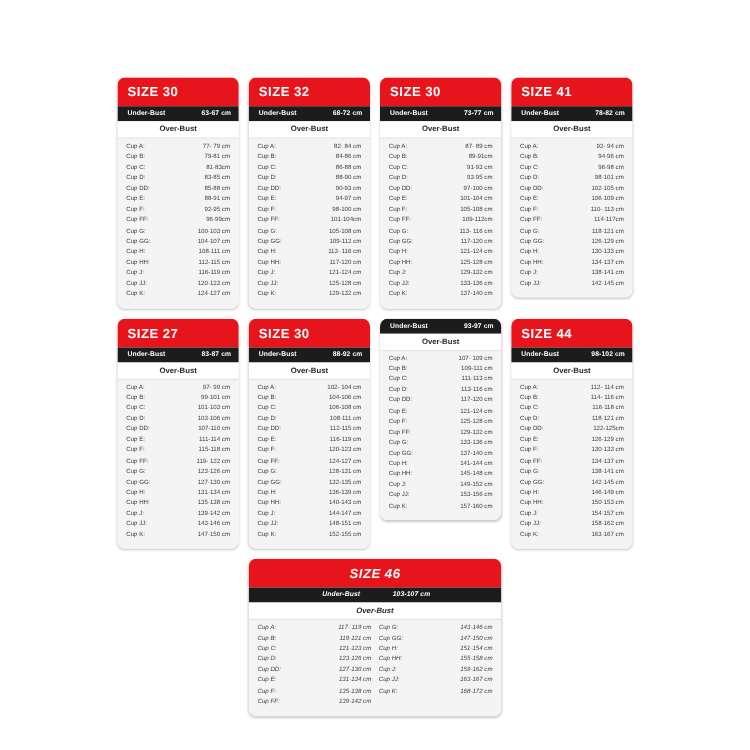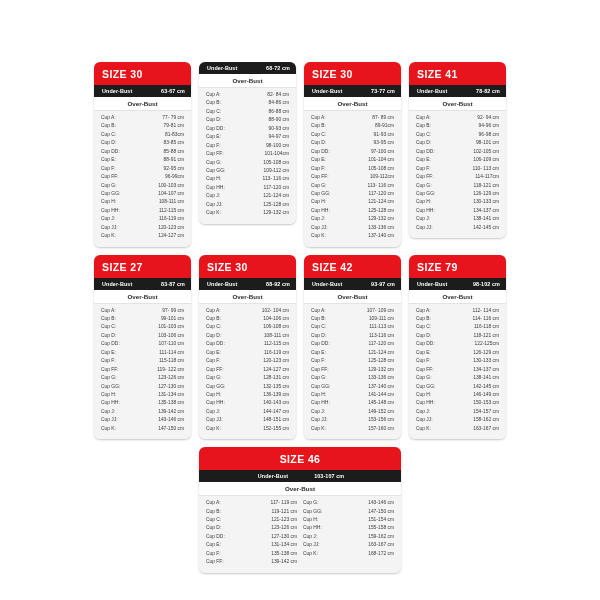--- a/index.html
+++ b/index.html
@@ -104,20 +104,21 @@
   }
   .cup-label {
     color: #3a3a3a;
   }
   .cup-value {
     color: #3a3a3a;
   }
   
   .card.wide {
     width: 202px;
+    font-style: italic;
   }
   .card.wide .card-header {
     text-align: center;
     padding-left: 0;
   }
   .card.wide .underbust-row {
     justify-content: center;
     gap: 26px;
   }
 </style>
@@ -194,20 +195,21 @@
               <span class="cup-value">120-123 cm</span>
             </div>
           <div class="cup-row">
               <span class="cup-label">Cup K:</span>
               <span class="cup-value">124-127 cm</span>
             </div>
         </div>
       </div>
 
       <div class="card">
+        <div class="card-header">SIZE 32</div>
         <div class="underbust-row">
           <span class="underbust-label">Under-Bust</span>
           <span class="underbust-value">68-72 cm</span>
         </div>
         <div class="overbust-title">Over-Bust</div>
         <div class="rows">
           <div class="cup-row">
               <span class="cup-label">Cup A:</span>
               <span class="cup-value">82- 84 cm</span>
             </div>
@@ -547,21 +549,20 @@
               <span class="cup-value">148-151 cm</span>
             </div>
           <div class="cup-row">
               <span class="cup-label">Cup K:</span>
               <span class="cup-value">152-155 cm</span>
             </div>
         </div>
       </div>
 
       <div class="card">
-        <div class="card-header">SIZE 42</div>
         <div class="underbust-row">
           <span class="underbust-label">Under-Bust</span>
           <span class="underbust-value">93-97 cm</span>
         </div>
         <div class="overbust-title">Over-Bust</div>
         <div class="rows">
           <div class="cup-row">
               <span class="cup-label">Cup A:</span>
               <span class="cup-value">107- 109 cm</span>
             </div>
@@ -618,21 +619,21 @@
               <span class="cup-value">153-156 cm</span>
             </div>
           <div class="cup-row">
               <span class="cup-label">Cup K:</span>
               <span class="cup-value">157-160 cm</span>
             </div>
         </div>
       </div>
 
       <div class="card">
-        <div class="card-header">SIZE 79</div>
+        <div class="card-header">SIZE 44</div>
         <div class="underbust-row">
           <span class="underbust-label">Under-Bust</span>
           <span class="underbust-value">98-102 cm</span>
         </div>
         <div class="overbust-title">Over-Bust</div>
         <div class="rows">
           <div class="cup-row">
               <span class="cup-label">Cup A:</span>
               <span class="cup-value">112- 114 cm</span>
             </div>

